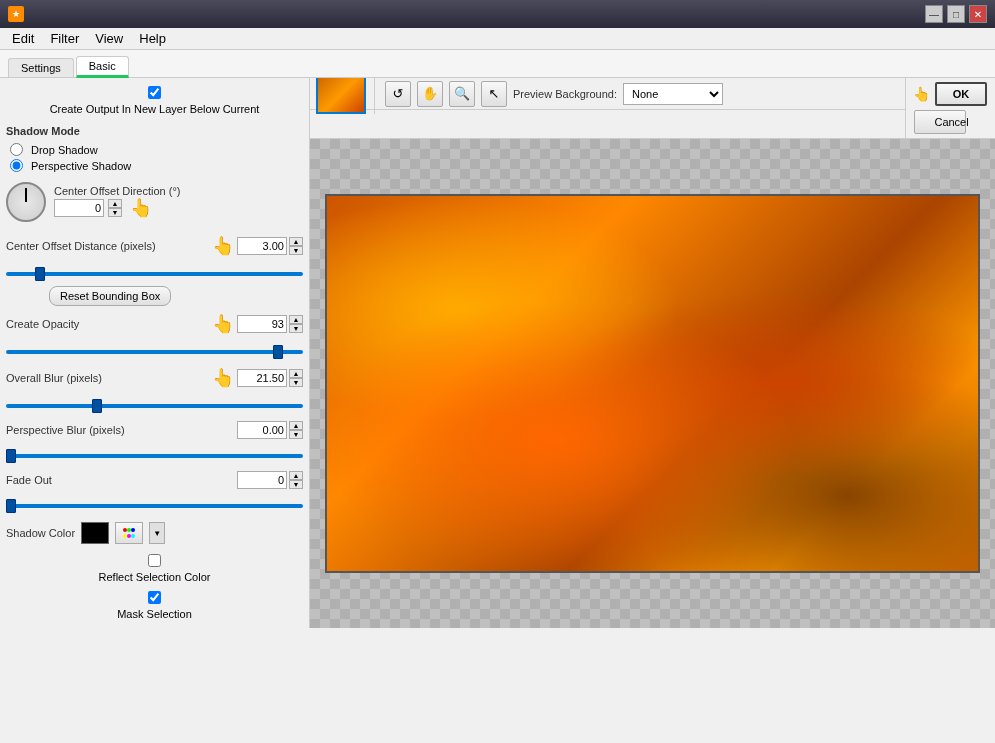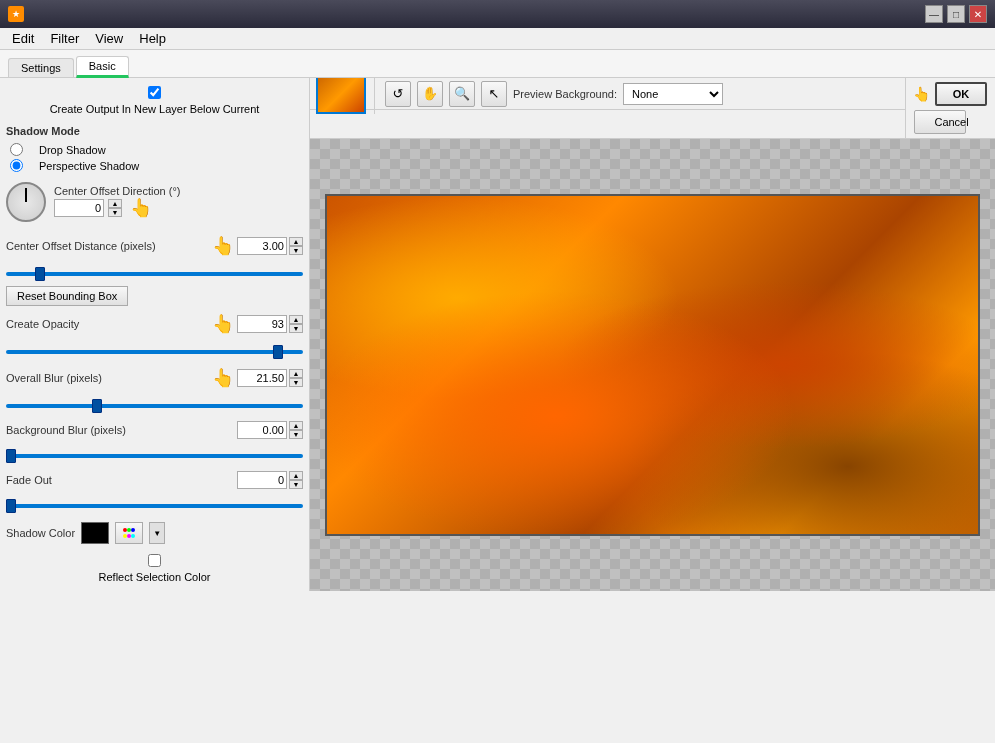--- a/index.html
+++ b/index.html
@@ -66,21 +66,21 @@
       flex-direction: column;
       gap: 4px;
     }
 
     .checkbox-row { display: flex; align-items: center; gap: 4px; padding: 2px 0; flex-direction: column; }
     .checkbox-row input[type=checkbox] { margin: 0; }
 
     .section-label { font-size: 11px; font-weight: bold; margin: 4px 0 2px 0; color: #333; }
 
     .radio-group { display: flex; flex-direction: column; gap: 3px; padding-left: 4px; }
-    .radio-row { display: flex; align-items: center; gap: 16px; }
+    .radio-row { display: flex; align-items: center; gap: 8px; }
     .radio-row input[type=radio] { margin: 0; }
 
     .compass-row { display: flex; align-items: center; gap: 8px; margin: 6px 0; }
     .compass {
       width: 40px; height: 40px;
       border: 2px solid #888;
       border-radius: 50%;
       background: radial-gradient(circle, #e8e8e8, #ccc);
       position: relative;
       flex-shrink: 0;
@@ -105,22 +105,23 @@
     .slider-row { margin: 2px 0 4px 0; }
     .slider { width: 100%; height: 4px; -webkit-appearance: none; appearance: none; background: #0078d4; border-radius: 2px; outline: none; cursor: pointer; }
     .slider::-webkit-slider-thumb { -webkit-appearance: none; width: 10px; height: 14px; background: #0050a0; border: 1px solid #003080; cursor: pointer; border-radius: 1px; }
 
     .reset-btn {
       background: linear-gradient(to bottom, #f8f8f8, #e0e0e0);
       border: 1px solid #aaa;
       padding: 3px 10px;
       cursor: pointer;
       font-size: 11px;
-      border-radius: 0;
+      border-radius: 8px;
       width: fit-content;
+      margin-left: 43px;
     }
 
     .color-row { display: flex; align-items: center; gap: 6px; margin: 4px 0; }
     .color-swatch { width: 28px; height: 22px; background: black; border: 1px solid #666; cursor: pointer; }
     .color-palette-btn {
       width: 28px; height: 22px;
       border: 1px solid #aaa;
       background: linear-gradient(to bottom, #f8f8f8, #e0e0e0);
       cursor: pointer;
       display: flex; align-items: center; justify-content: center;
@@ -359,21 +360,21 @@
           <div class="spin-btn">▲</div>
           <div class="spin-btn">▼</div>
         </div>
       </div>
     </div>
     <div class="slider-row">
       <input type="range" class="slider" min="0" max="100" value="30" style="">
     </div>
 
     <div class="param-row">
-      <span class="param-label">Background Blur (pixels)</span>
+      <span class="param-label">Perspective Blur (pixels)</span>
       <div class="param-input-group">
         <input type="text" class="small-input" value="0.00" style="">
         <div class="spin-btn-group">
           <div class="spin-btn">▲</div>
           <div class="spin-btn">▼</div>
         </div>
       </div>
     </div>
     <div class="slider-row">
       <input type="range" class="slider" min="0" max="100" value="0" style="">
@@ -407,20 +408,24 @@
         </svg>
       </div>
       <div class="color-dropdown">▼</div>
     </div>
 
     <div class="checkbox-row">
       <input type="checkbox" id="reflect_selection" style="">
       <label for="reflect_selection">Reflect Selection Color</label>
     </div>
 
+    <div class="checkbox-row">
+      <input type="checkbox" checked="" id="mask_selection" style="">
+      <label for="mask_selection">Mask Selection</label>
+    </div>
 
   </div>
 
   <div class="right-area">
 
     <div style="display:flex; align-items:stretch; border-bottom:1px solid #ccc; background:#f0f0f0;">
 
       <div class="right-toolbar" style="flex:1;">
         <div class="preview-thumbnails">
           <div class="thumb active">

